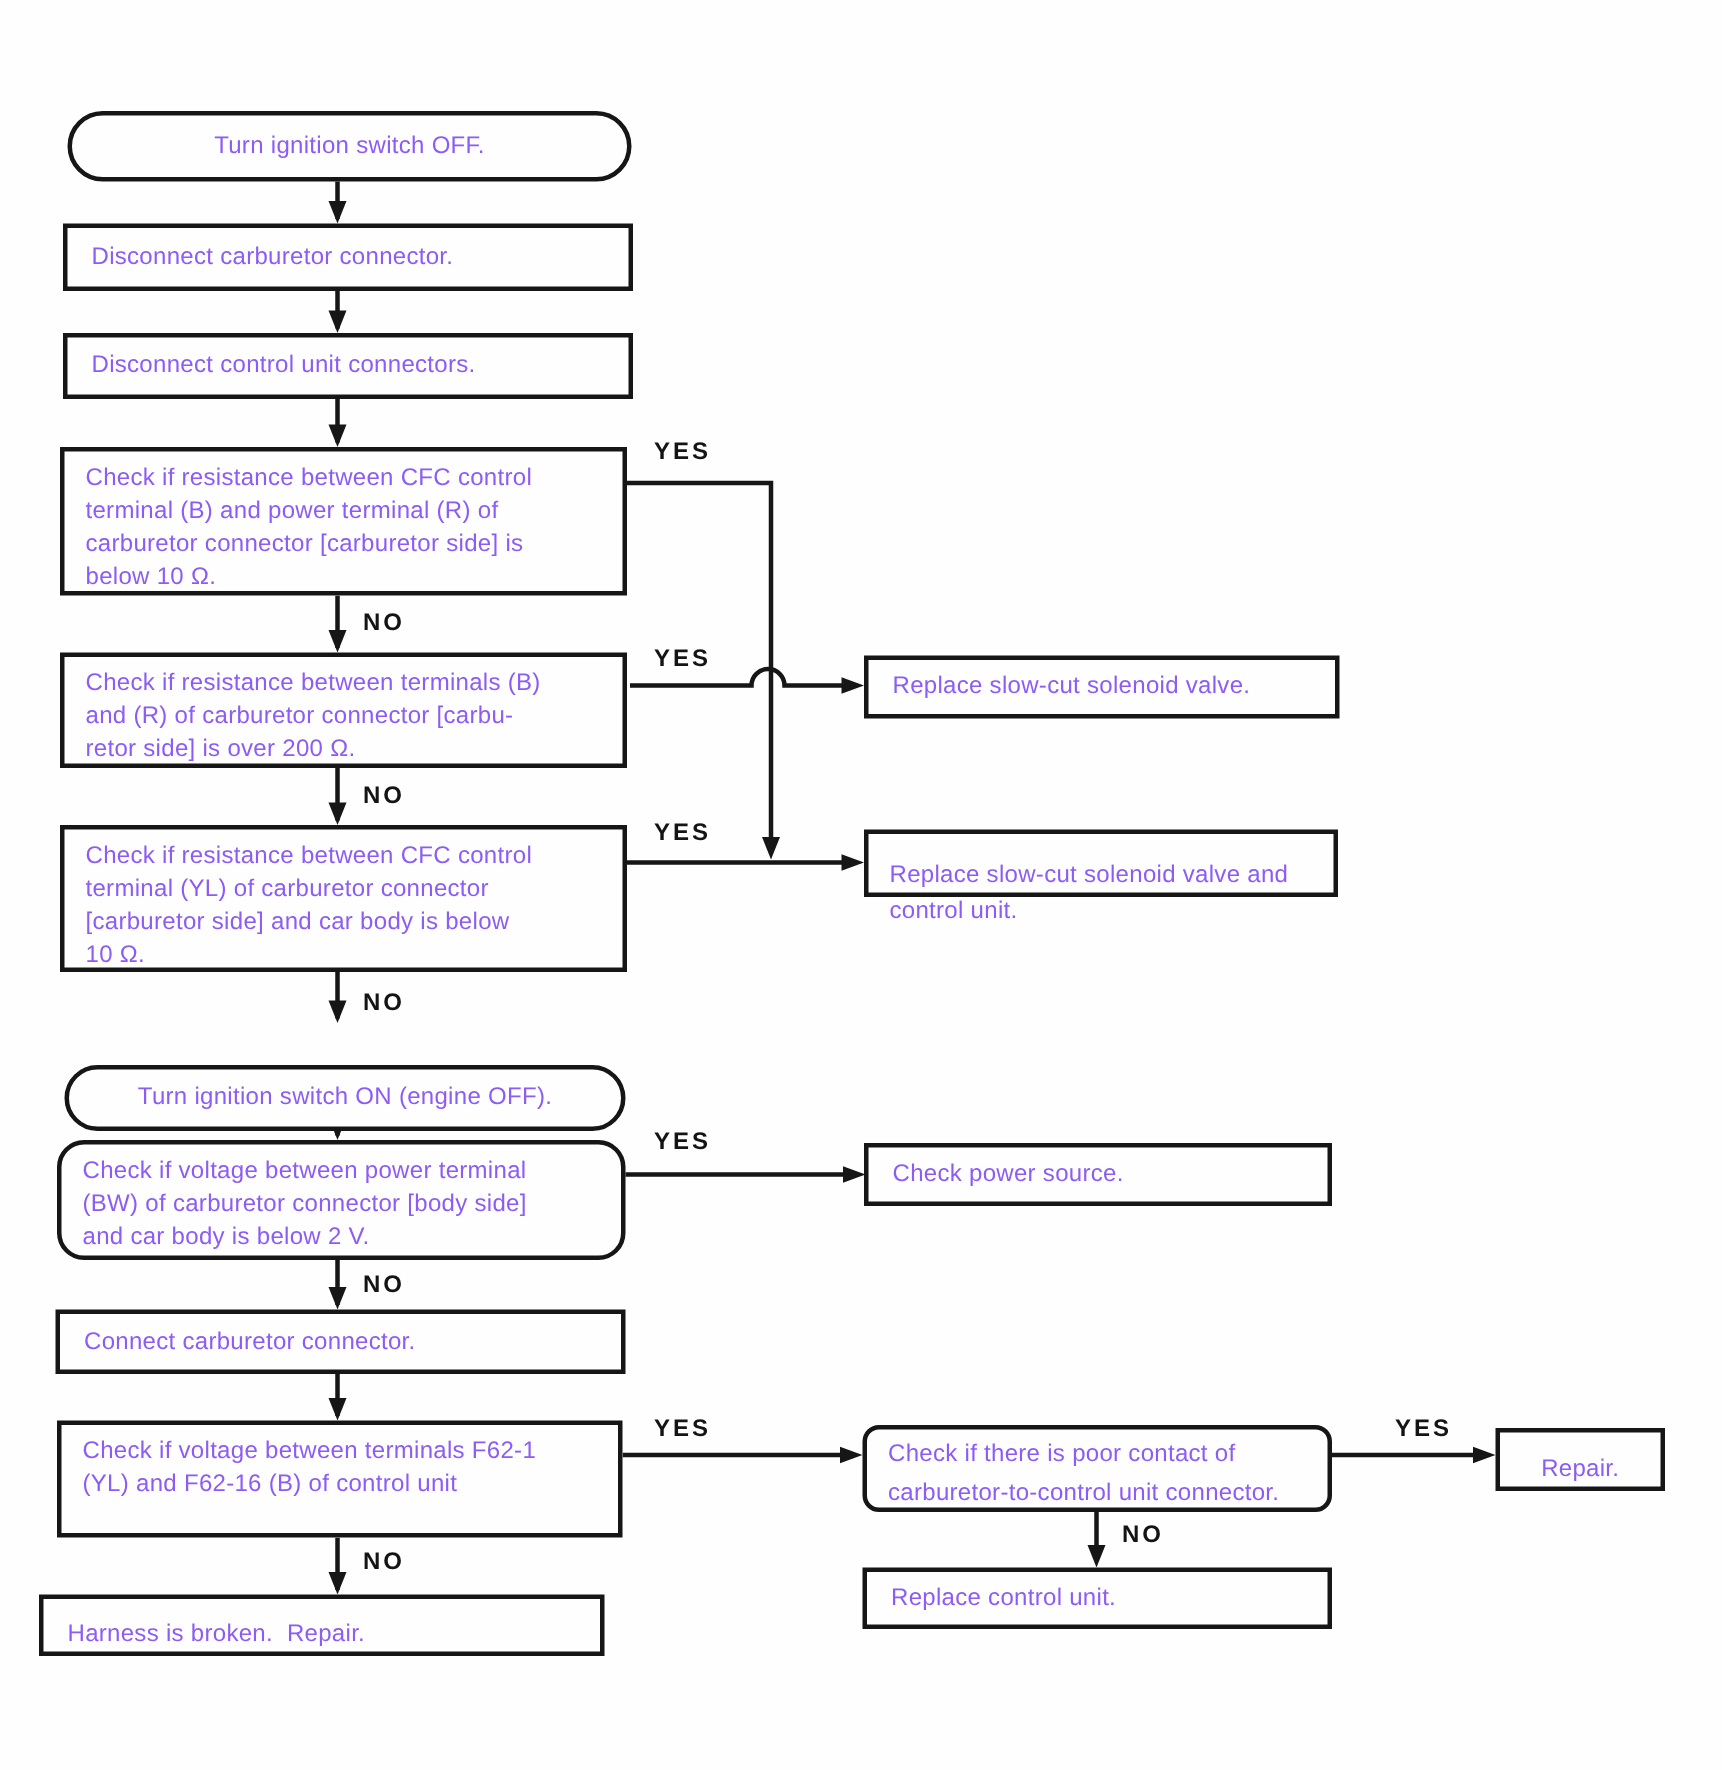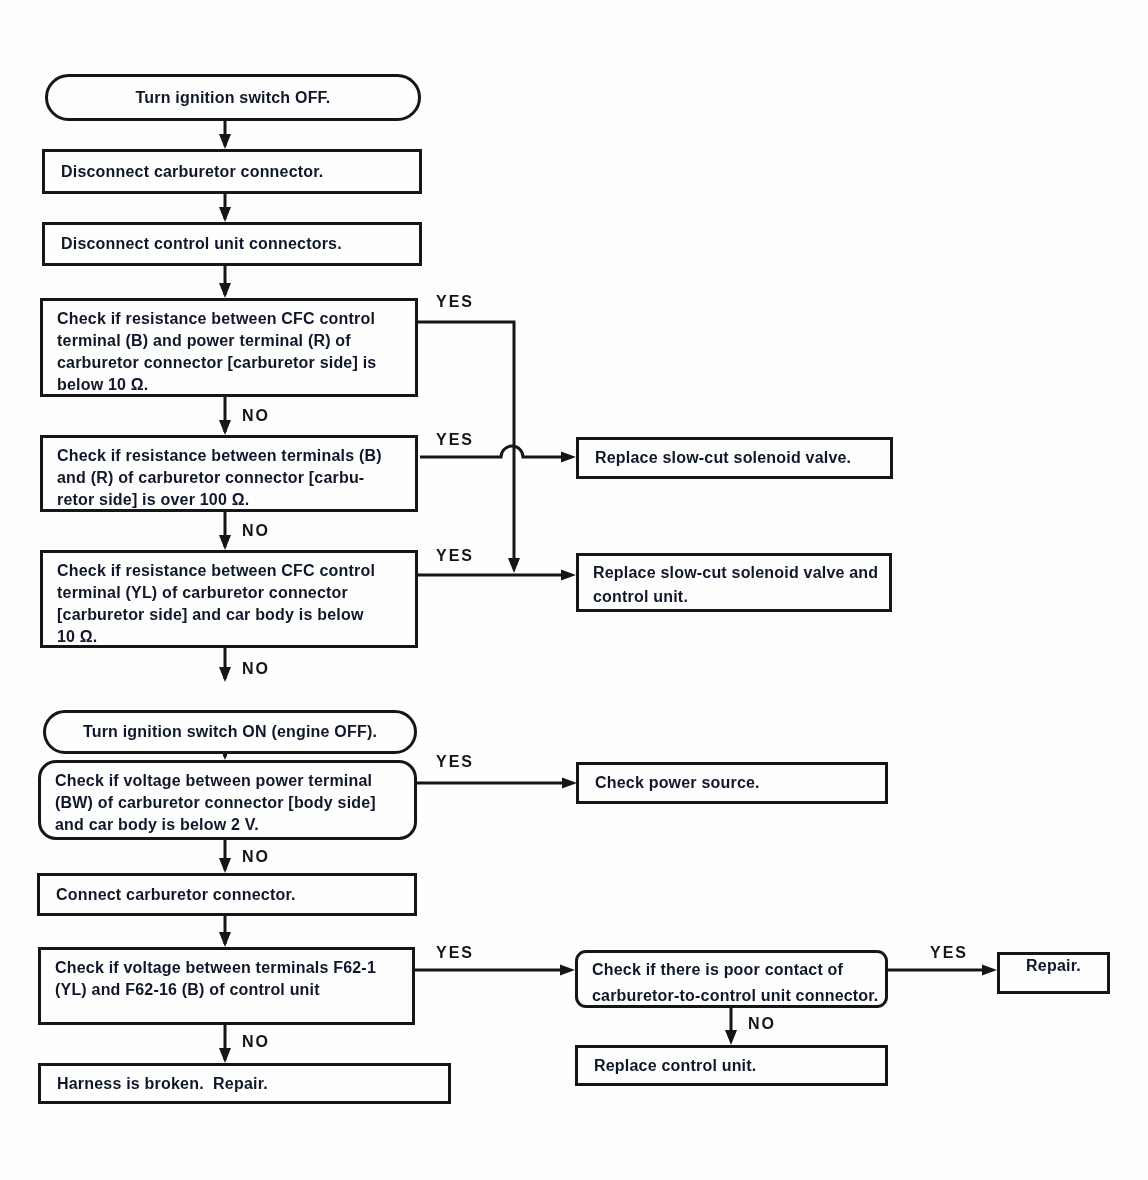--- a/index.html
+++ b/index.html
@@ -3,22 +3,22 @@
 <meta charset="utf-8">
 <style>
   html,body{margin:0;padding:0;background:#ffffff;}
   #page{position:relative;width:1148px;height:1180px;background:#fffefe;
         font-family:"Liberation Sans", sans-serif;color:#111;overflow:hidden;}
   svg.wires{position:absolute;left:0;top:0;width:1148px;height:1180px;}
   .node{position:absolute;border:3px solid #161616;background:#fffefe;box-sizing:border-box;}
   .stadium{border-radius:26px;display:flex;align-items:center;justify-content:center;}
   .proc{display:flex;align-items:center;padding-left:16px;}
   .multi{padding:7px 6px 0 14px;}
-  .center{display:flex;align-items:flex-start;justify-content:center;padding-left:0;}
-  .tline{white-space:pre;font-size:16px;line-height:22px;letter-spacing:0.2px;color:#0f172a;font-weight:bold;}
+  .center{display:flex;align-items:flex-end;justify-content:center;padding-left:0;}
+  .tline{white-space:pre;font-size:16px;line-height:22px;letter-spacing:0.2px;color:#8b5cf6;}
   .lh24{line-height:24px;}
   .lh26{line-height:26px;}
   .edge-label{position:absolute;font-size:16px;font-weight:700;letter-spacing:2px;color:#141414;}
 </style>
 </head>
 <body>
 
 <div id="page">
 
   <svg class="wires" viewBox="0 0 1148 1180" xmlns="http://www.w3.org/2000/svg">
@@ -87,21 +87,21 @@
   <div class="node multi" style="left:40px;top:298px;width:378px;height:99px;">
     <div class="tline">Check if resistance between CFC control</div>
     <div class="tline">terminal (B) and power terminal (R) of</div>
     <div class="tline">carburetor connector [carburetor side] is</div>
     <div class="tline">below 10 Ω.</div>
   </div>
 
   <div class="node multi" style="left:40px;top:435px;width:378px;height:77px;">
     <div class="tline">Check if resistance between terminals (B)</div>
     <div class="tline">and (R) of carburetor connector [carbu-</div>
-    <div class="tline">retor side] is over 100 Ω.</div>
+    <div class="tline">retor side] is over 200 Ω.</div>
   </div>
 
   <div class="node multi" style="left:40px;top:550px;width:378px;height:98px;">
     <div class="tline">Check if resistance between CFC control</div>
     <div class="tline">terminal (YL) of carburetor connector</div>
     <div class="tline">[carburetor side] and car body is below</div>
     <div class="tline">10 Ω.</div>
   </div>
 
   <div class="node stadium" style="left:43px;top:682px;width:374px;height:44px;margin-top:28px;">
@@ -116,29 +116,29 @@
 
   <div class="node proc" style="left:37px;top:873px;width:380px;height:43px;">
     <span class="tline">Connect carburetor connector.</span>
   </div>
 
   <div class="node multi" style="left:38px;top:947px;width:377px;height:78px;">
     <div class="tline">Check if voltage between terminals F62-1</div>
     <div class="tline">(YL) and F62-16 (B) of control unit</div>
   </div>
 
-  <div class="node proc" style="left:38px;top:1063px;width:413px;height:41px;">
+  <div class="node proc" style="left:26px;top:1063px;width:377px;height:41px;align-items:flex-end;">
     <span class="tline">Harness is broken.  Repair.</span>
   </div>
 
   <div class="node proc" style="left:576px;top:437px;width:317px;height:42px;">
     <span class="tline">Replace slow-cut solenoid valve.</span>
   </div>
 
-  <div class="node multi" style="left:576px;top:553px;width:316px;height:59px;padding-top:5px;">
+  <div class="node multi" style="left:576px;top:553px;width:316px;height:45px;padding-top:16px;">
     <div class="tline lh24">Replace slow-cut solenoid valve and</div>
     <div class="tline lh24">control unit.</div>
   </div>
 
   <div class="node proc" style="left:576px;top:762px;width:312px;height:42px;">
     <span class="tline">Check power source.</span>
   </div>
 
   <div class="node multi" style="left:575px;top:950px;width:313px;height:58px;padding-top:4px;border-radius:11px;">
     <div class="tline lh26">Check if there is poor contact of</div>

